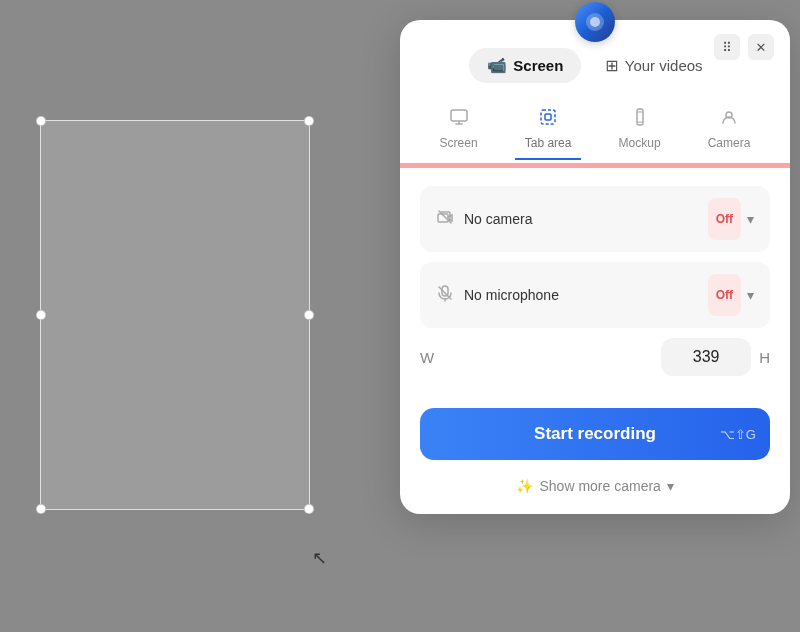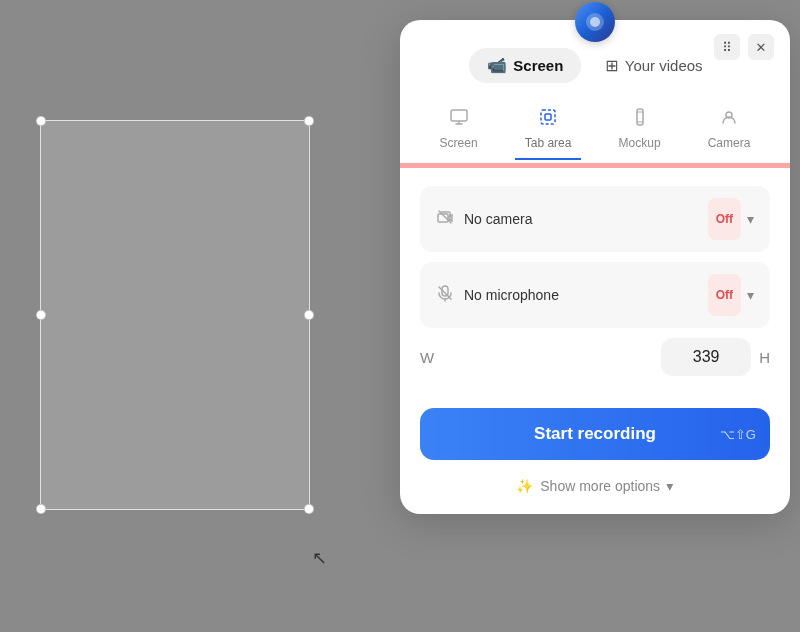--- a/index.html
+++ b/index.html
@@ -441,16 +441,16 @@
 
   <button class="record-btn">
     <span class="record-btn-label">Start recording</span>
     <span class="record-shortcut">
       <span>⌥⇧G</span>
     </span>
   </button>
 
   <div class="more-options">
     <span class="sparkle">✨</span>
-    <span>Show more options</span>
+    <span>Show more camera</span>
     <span>▾</span>
   </div>
 </div>
 
 </body></html>

